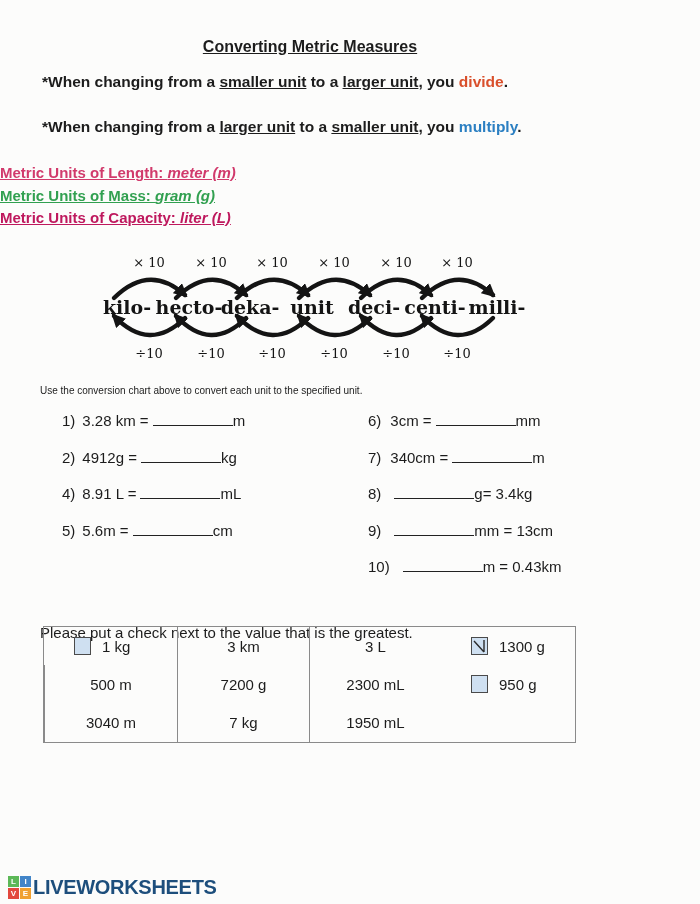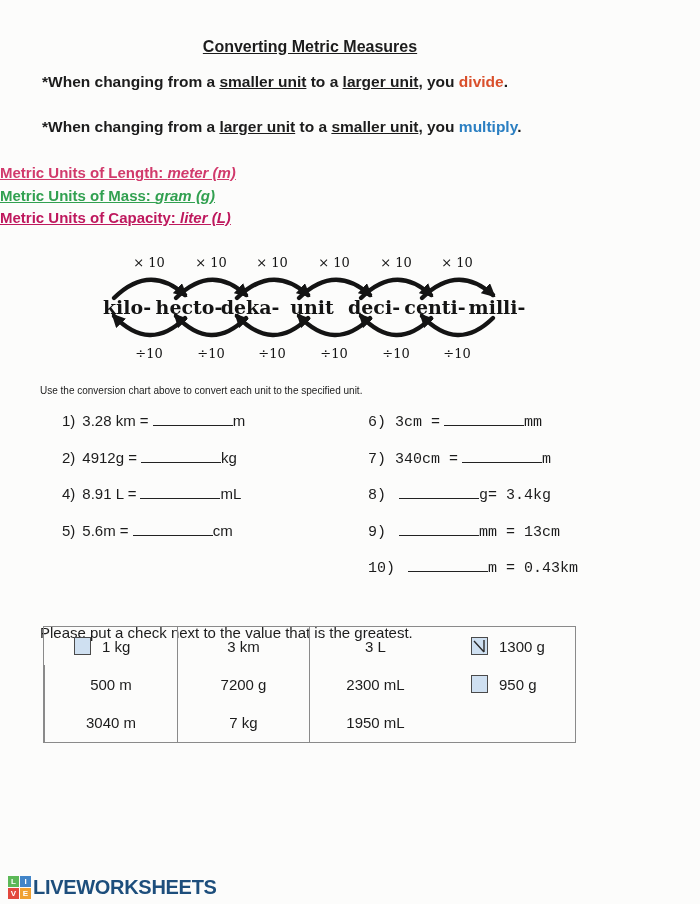--- a/index.html
+++ b/index.html
@@ -37,21 +37,21 @@
   .diagram { position:absolute; top:251px; left:84px; }
   .diagram text { font-family:"DejaVu Serif", serif; fill:#141414; }
   .diagram .dlabel { font-size:19px; font-weight:bold; }
   .diagram .dmult  { font-size:13px; }
   .diagram path.arc { fill:none; stroke:#141414; stroke-width:4.4; stroke-linecap:round; }
 
   
   .ws-instruction { position:absolute; top:385px; left:40px; font-size:10px; }
   .pcol { position:absolute; top:404px;margin-top:8px; }
   .pcol.left  { left:62px; }
-  .pcol.right { left:368px;font-family:Liberation Mono, monospace; }
+  .pcol.right { left:368px; }
   .prob { height:18px; margin-bottom:18.6px; font-size:15px; white-space:nowrap; }
   .pnum { margin-right:7px; }
   .pcol.right .pnum { margin-right:9px; }
   .blank { display:inline-block; width:80px; height:13px;
            border-bottom:1.4px solid #222; margin-left:4px; }
 
   
   .g-instruction { position:absolute; top:624px; left:40px; font-size:15px; }
   .gtable { position:absolute; top:626px; left:43px; width:531px; height:115px;
             border:1.4px solid #8a8a8a; display:grid;

